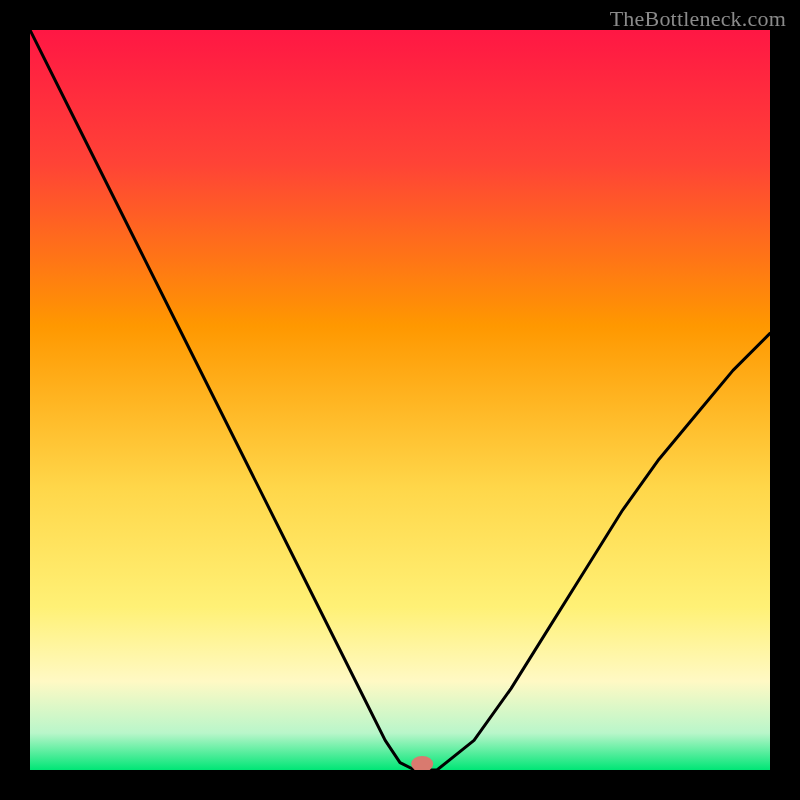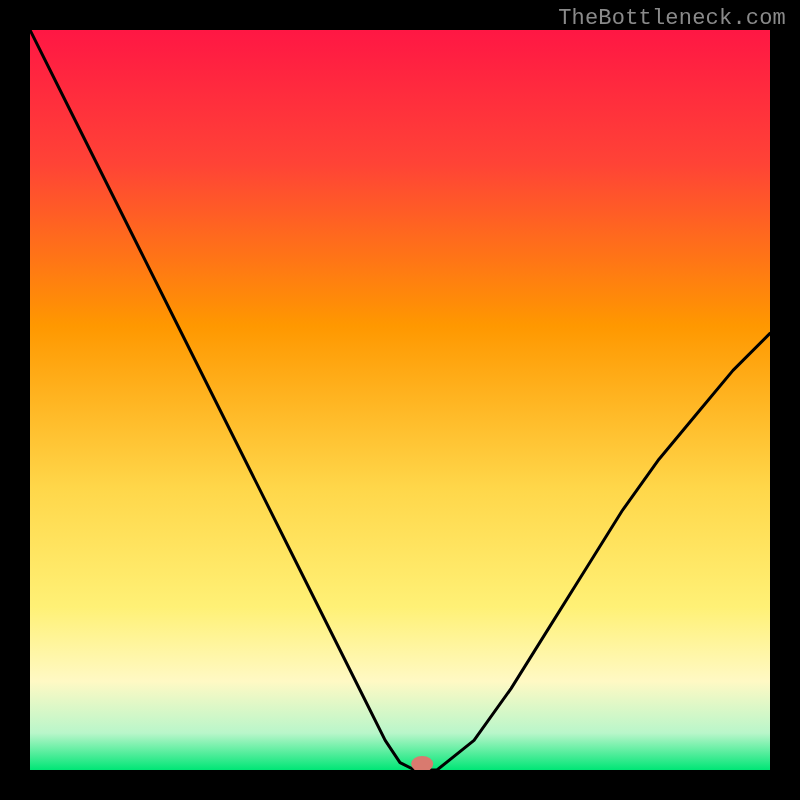--- a/index.html
+++ b/index.html
@@ -14,21 +14,21 @@
   .container {
     position: relative;
     width: 800px;
     height: 800px;
     background: #000;
   }
   .watermark {
     position: absolute;
     top: 6px;
     right: 14px;
-    font-family: Liberation Mono, monospace;
+    font-family: Liberation Serif, serif;
     font-size: 22px;
     color: #8a8a8a;
     letter-spacing: 0.2px;
     z-index: 10;
   }
   .plot {
     position: absolute;
     left: 30px;
     top: 30px;
     width: 740px;

